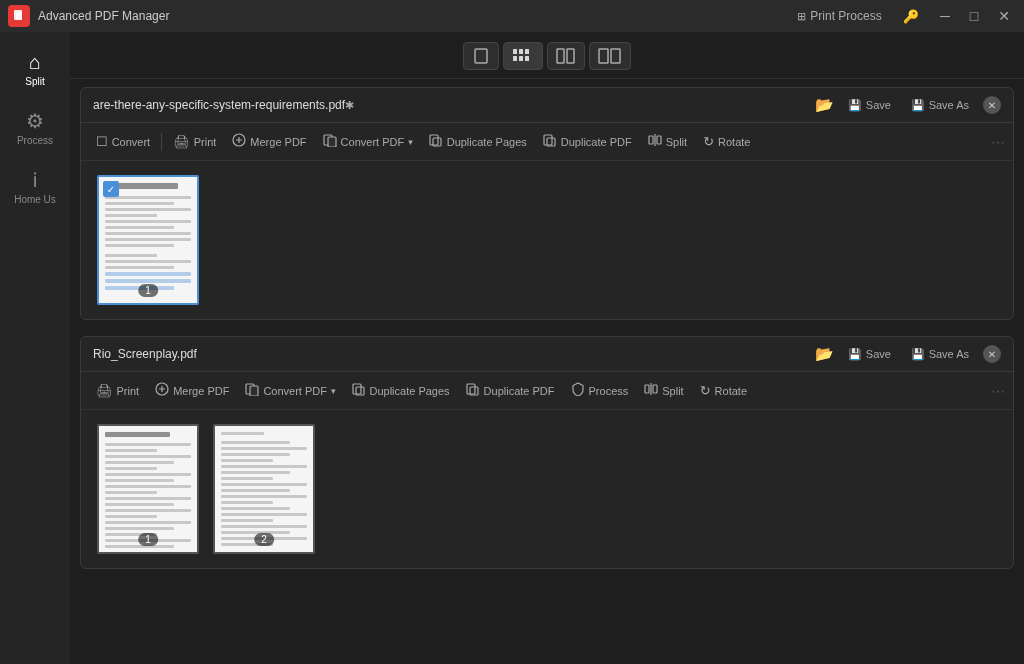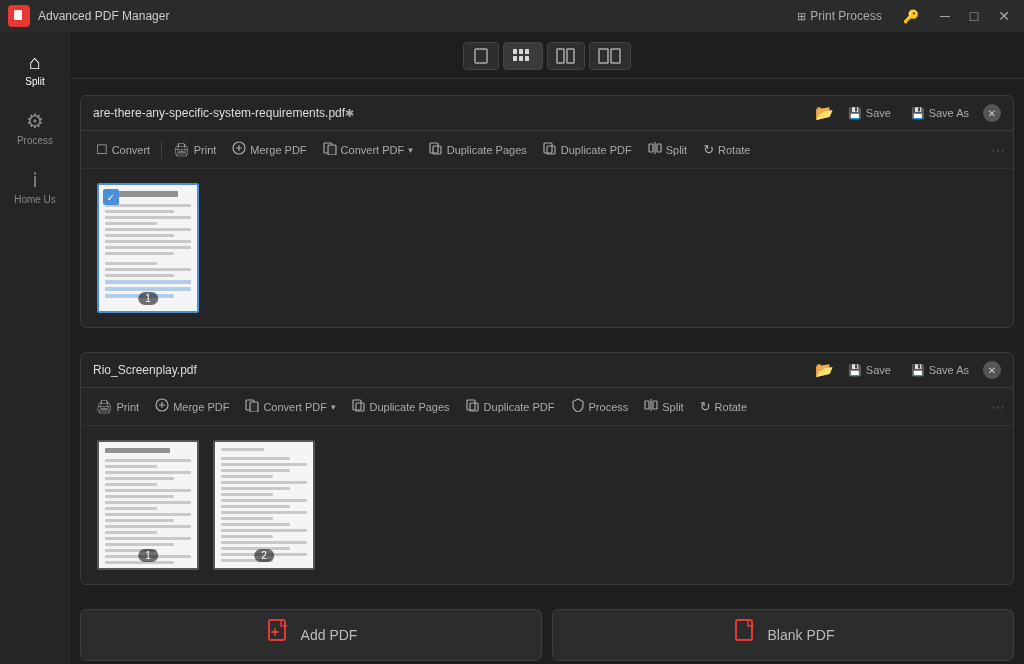--- a/index.html
+++ b/index.html
@@ -92,21 +92,20 @@
     }
 
     
     .main-content {
       position: absolute;
       top: 32px; left: 70px; right: 0; bottom: 0;
       background: #1e1e1e;
       display: flex;
       flex-direction: column;
       overflow-y: auto;
-      gap: 8px;
     }
 
     
     .view-toolbar {
       display: flex;
       justify-content: center;
       padding: 10px 0 8px;
       gap: 4px;
       background: #1e1e1e;
       border-bottom: 1px solid #333;
@@ -610,35 +609,14 @@
             <div class="page-line medium"></div>
             <div class="page-line full"></div>
             <div class="page-line short"></div>
           </div>
           <div class="page-num-badge">2</div>
         </div>
       </div>
     </div>
   </div>
 
-  <div class="bottom-bar">
-    <button class="bottom-btn">
-      <span class="bottom-btn-icon">
-        <svg width="28" height="28" viewBox="0 0 28 28">
-          <rect x="4" y="2" width="16" height="20" rx="2" fill="none" stroke="#e53935" stroke-width="2"></rect>
-          <path d="M16 2v6h6" fill="none" stroke="#e53935" stroke-width="1.5"></path>
-          <path d="M10 17v-6M7 14h6" stroke="#e53935" stroke-width="1.8" stroke-linecap="round"></path>
-        </svg>
-      </span>
-      <span>Add PDF</span>
-    </button>
-    <button class="bottom-btn">
-      <span class="bottom-btn-icon">
-        <svg width="28" height="28" viewBox="0 0 28 28">
-          <rect x="4" y="2" width="16" height="20" rx="2" fill="none" stroke="#e53935" stroke-width="2"></rect>
-          <path d="M16 2v6h6" fill="none" stroke="#e53935" stroke-width="1.5"></path>
-        </svg>
-      </span>
-      <span>Blank PDF</span>
-    </button>
-  </div>
 
 </div>
 
 </body></html>

